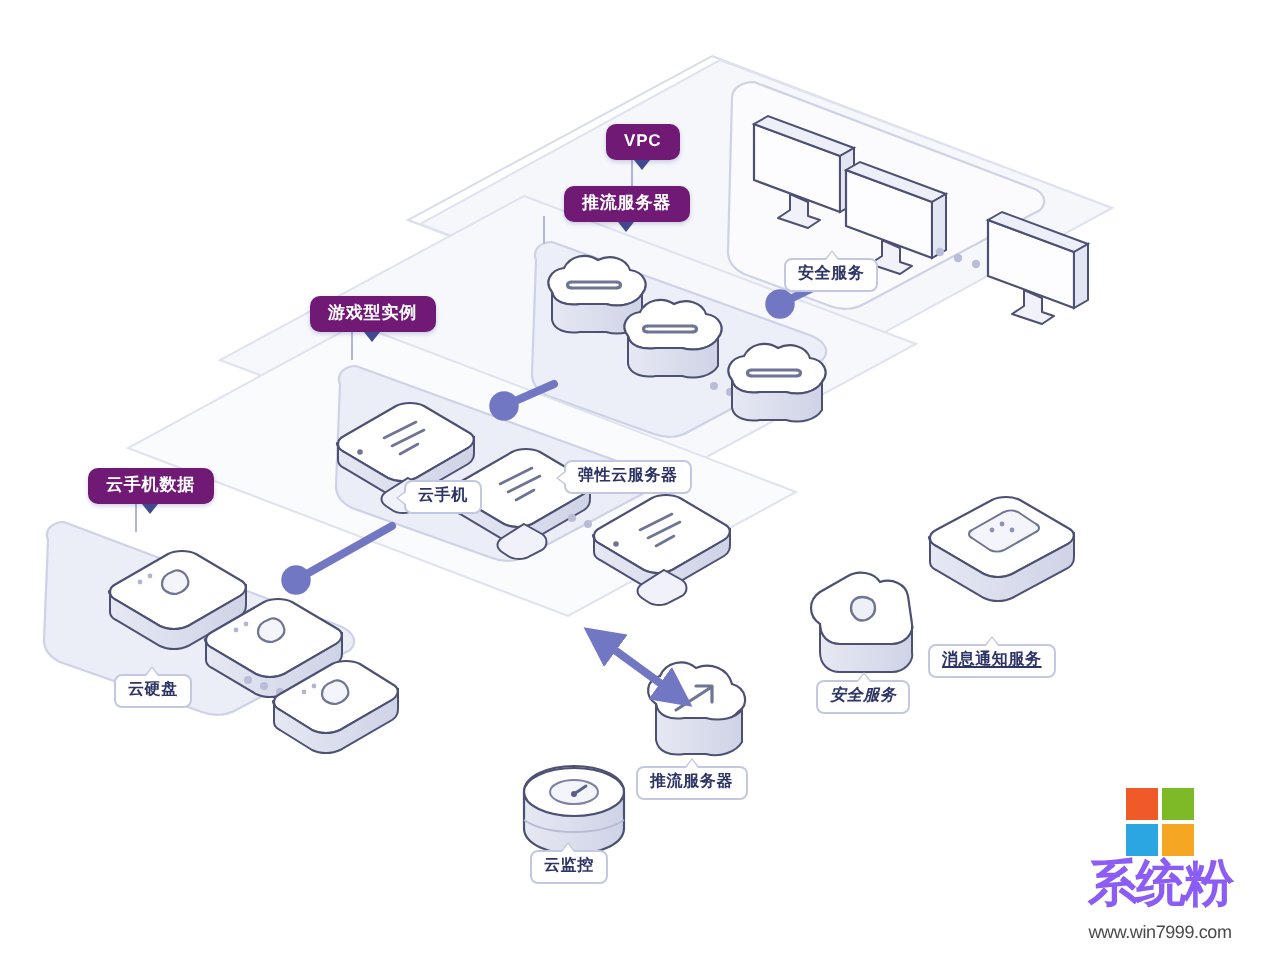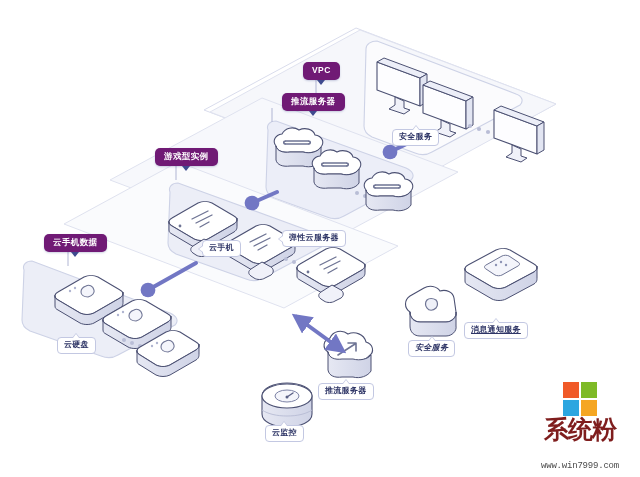--- a/index.html
+++ b/index.html
@@ -98,26 +98,26 @@
     user-select:none;
   }
   #wm-logo{
     width:34px;height:34px;margin:0 auto 2px auto;
     display:grid;grid-template-columns:1fr 1fr;grid-template-rows:1fr 1fr;
     gap:2px;
   }
   #wm-logo i{display:block;}
   #wm-text{
     font-family:"DejaVu Sans",sans-serif;
-    font-size:25px;font-weight:bold;color:#7f1d1d;
+    font-size:25px;font-weight:bold;color:#8b5cf6;
     line-height:.95;letter-spacing:-1px;
   }
   #wm-url{
-    font-family:Liberation Mono, monospace;
-    font-size:9px;color:#4a4a4a;margin-top:19px;letter-spacing:-.2px;
+    font-family:Liberation Sans, sans-serif;
+    font-size:9px;color:#4a4a4a;margin-top:7px;letter-spacing:-.2px;
   }
 </style>
 </head>
 <body>
 
 <div id="stage">
 <svg width="640" height="477" viewBox="0 0 640 477" xmlns="http://www.w3.org/2000/svg">
   <defs>
     <linearGradient id="gTop" x1="0" y1="0" x2="0" y2="1">
       <stop offset="0" stop-color="#ffffff"></stop>

